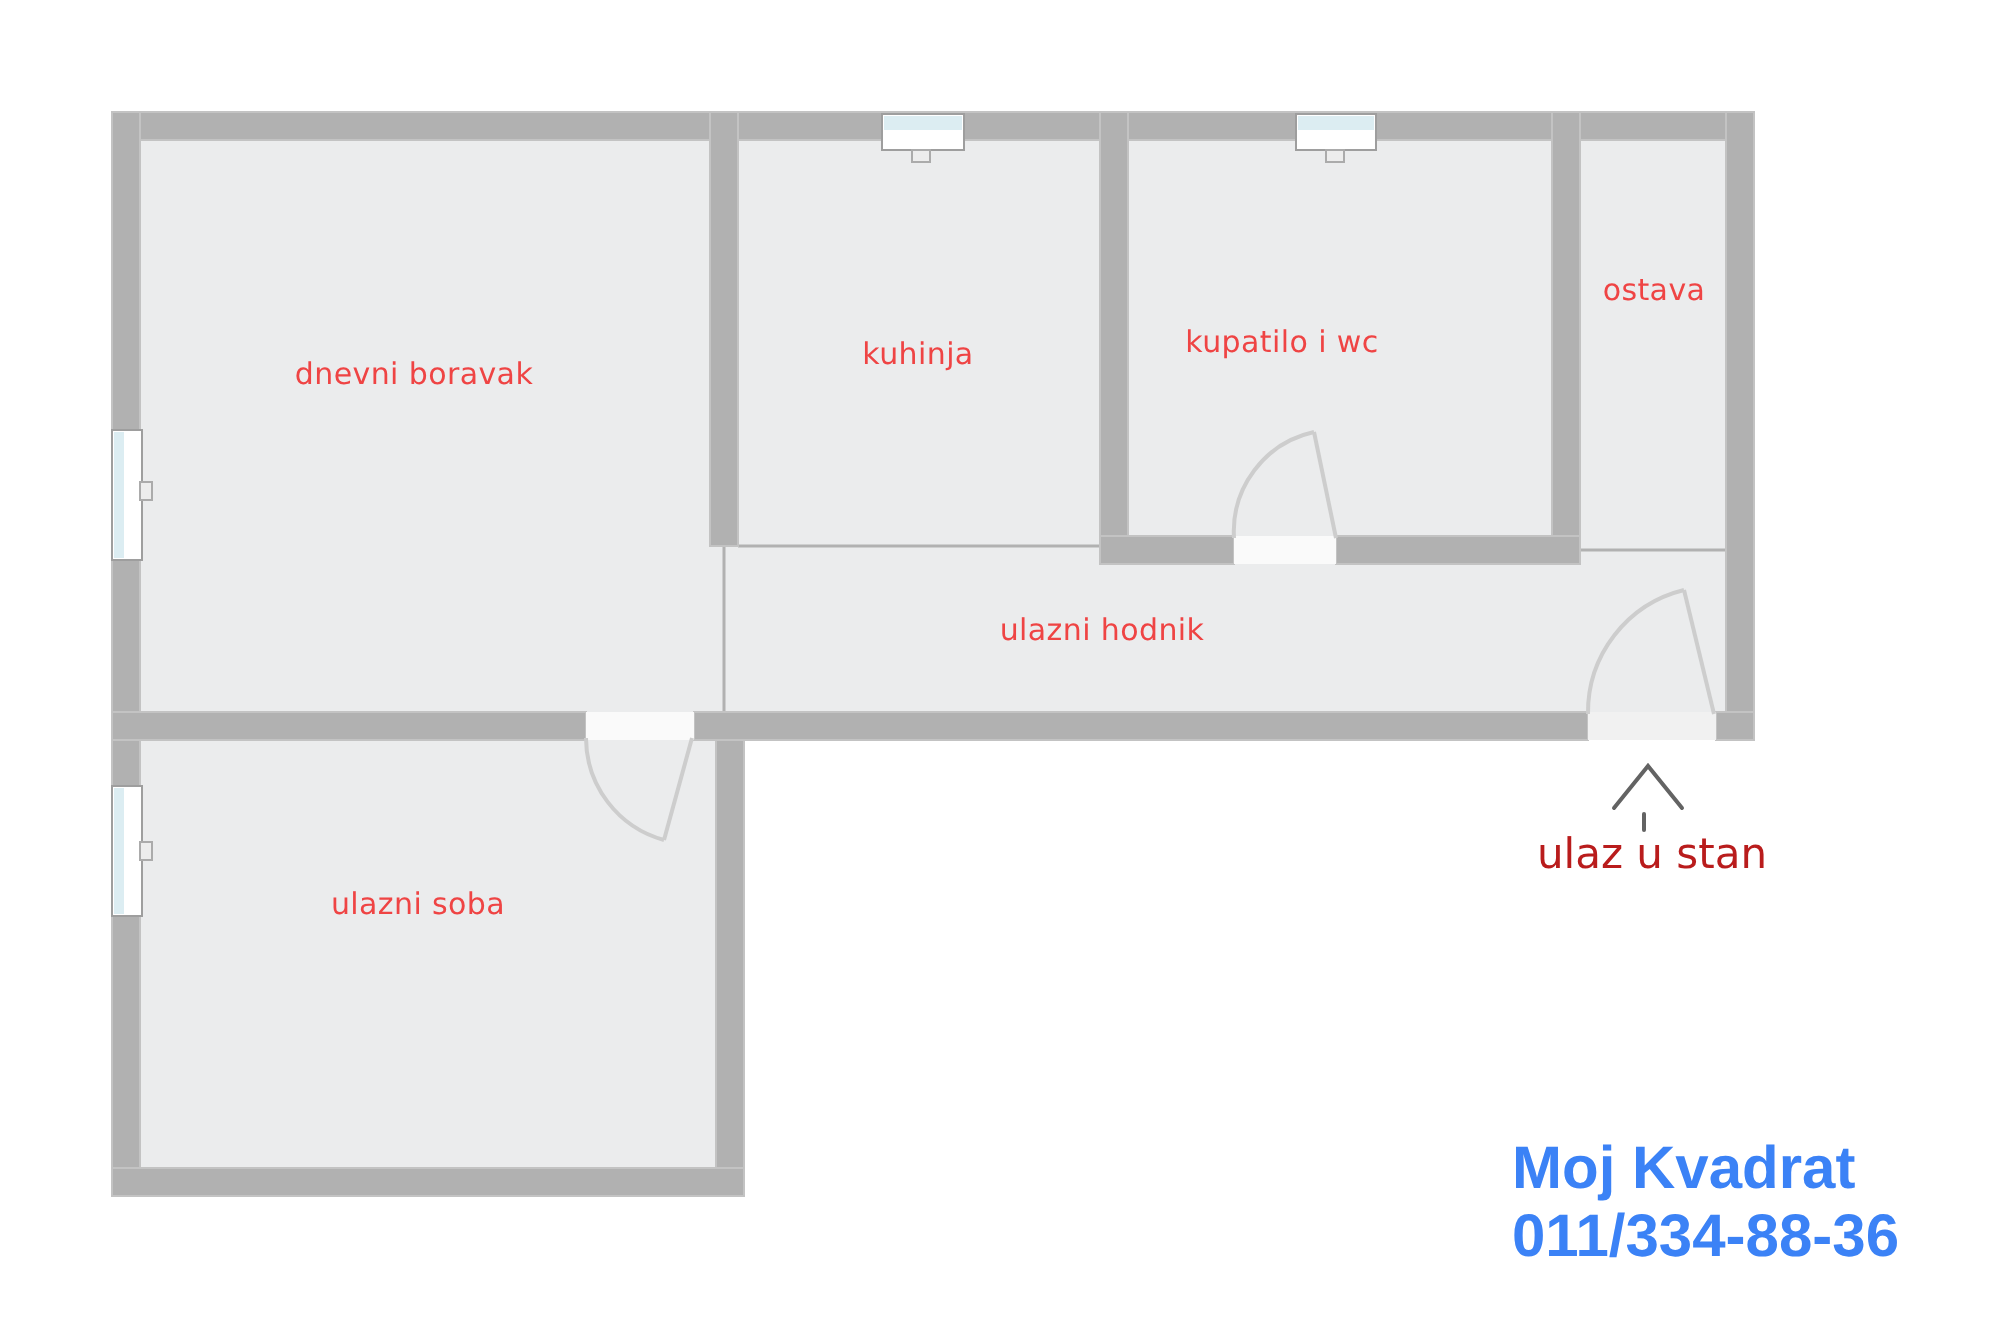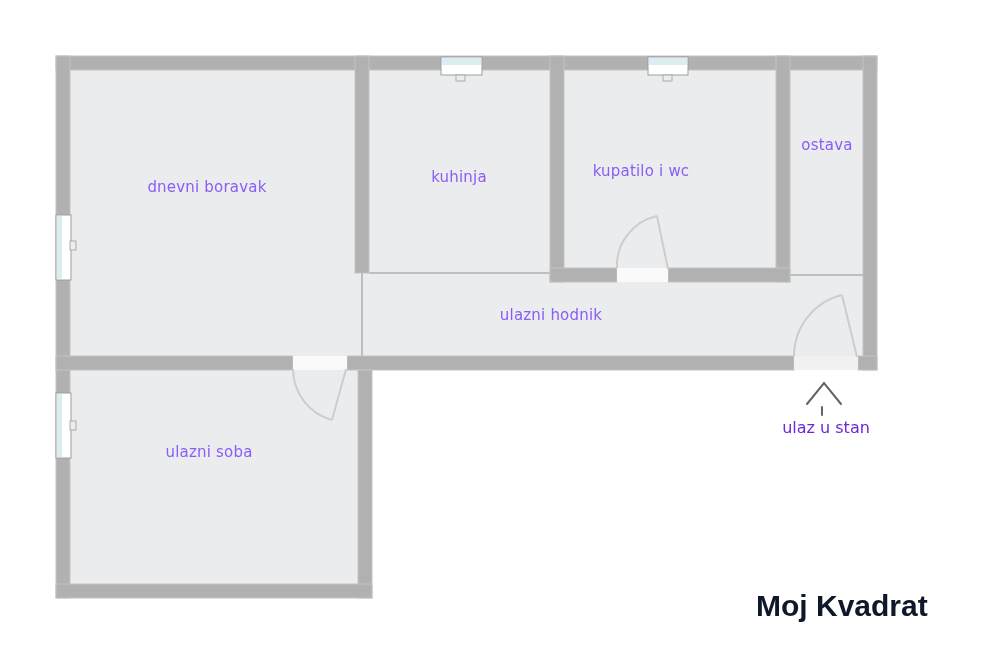--- a/index.html
+++ b/index.html
@@ -9,42 +9,41 @@
     height: 663px;
     background: #ffffff;
     overflow: hidden;
     font-family: "DejaVu Sans", "Liberation Sans", sans-serif;
   }
   #plan-svg { position: absolute; left: 0; top: 0; }
   .room-label {
     position: absolute;
     transform: translate(-50%, -50%);
     font-size: 15px;
-    color: #8b5cf6;
+    color: #ef4444;
     white-space: nowrap;
     letter-spacing: 0.2px;
   }
   .entrance-label {
     position: absolute;
     transform: translate(-50%, -50%);
-    font-size: 16px;
-    color: #6d28d9;
+    font-size: 21px;
+    color: #b91c1c;
     white-space: nowrap;
   }
   #watermark {
     position: absolute;
     left: 756px;
     top: 568px;
     font-family: "Liberation Sans", sans-serif;
     font-weight: bold;
     font-size: 30px;
     line-height: 34px;
-    color: #0f172a;
+    color: #3b82f6;
     white-space: nowrap;
-    margin-top: 21px;
   }
 </style>
 </head>
 <body>
 
 <div id="stage">
 
   <svg id="plan-svg" width="1000" height="663" viewBox="0 0 1000 663">
 
     <g fill="#ebeced">
@@ -131,15 +130,16 @@
   <div class="room-label" style="left:827px; top:145px;">ostava</div>
 
   <div class="room-label" style="left:551px; top:315px;">ulazni hodnik</div>
 
   <div class="room-label" style="left:209px; top:452px;">ulazni soba</div>
 
   <div class="entrance-label" style="left:826px; top:427px;">ulaz u stan</div>
 
   <div id="watermark">
     <div>Moj Kvadrat</div>
+    <div>011/334-88-36</div>
   </div>
 
 </div>
 
 </body></html>

